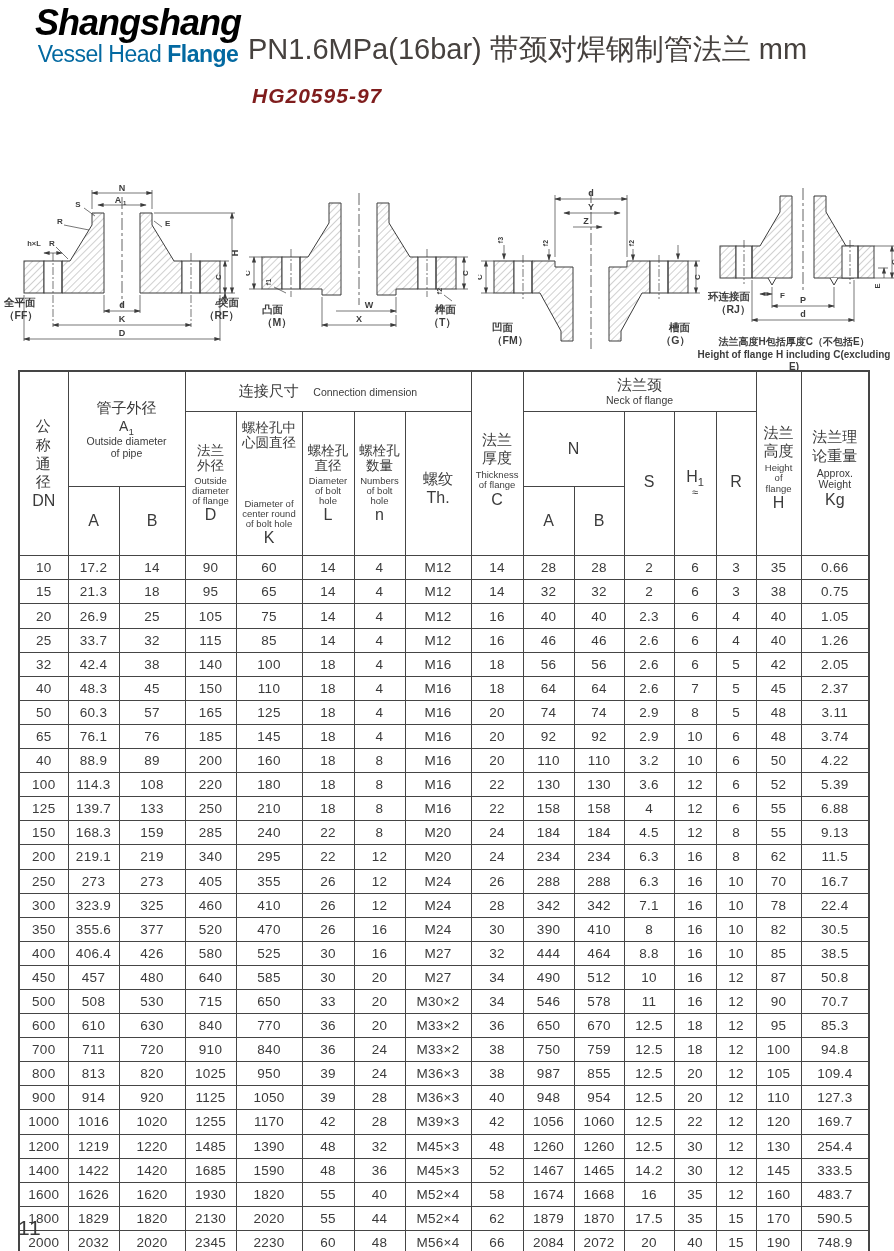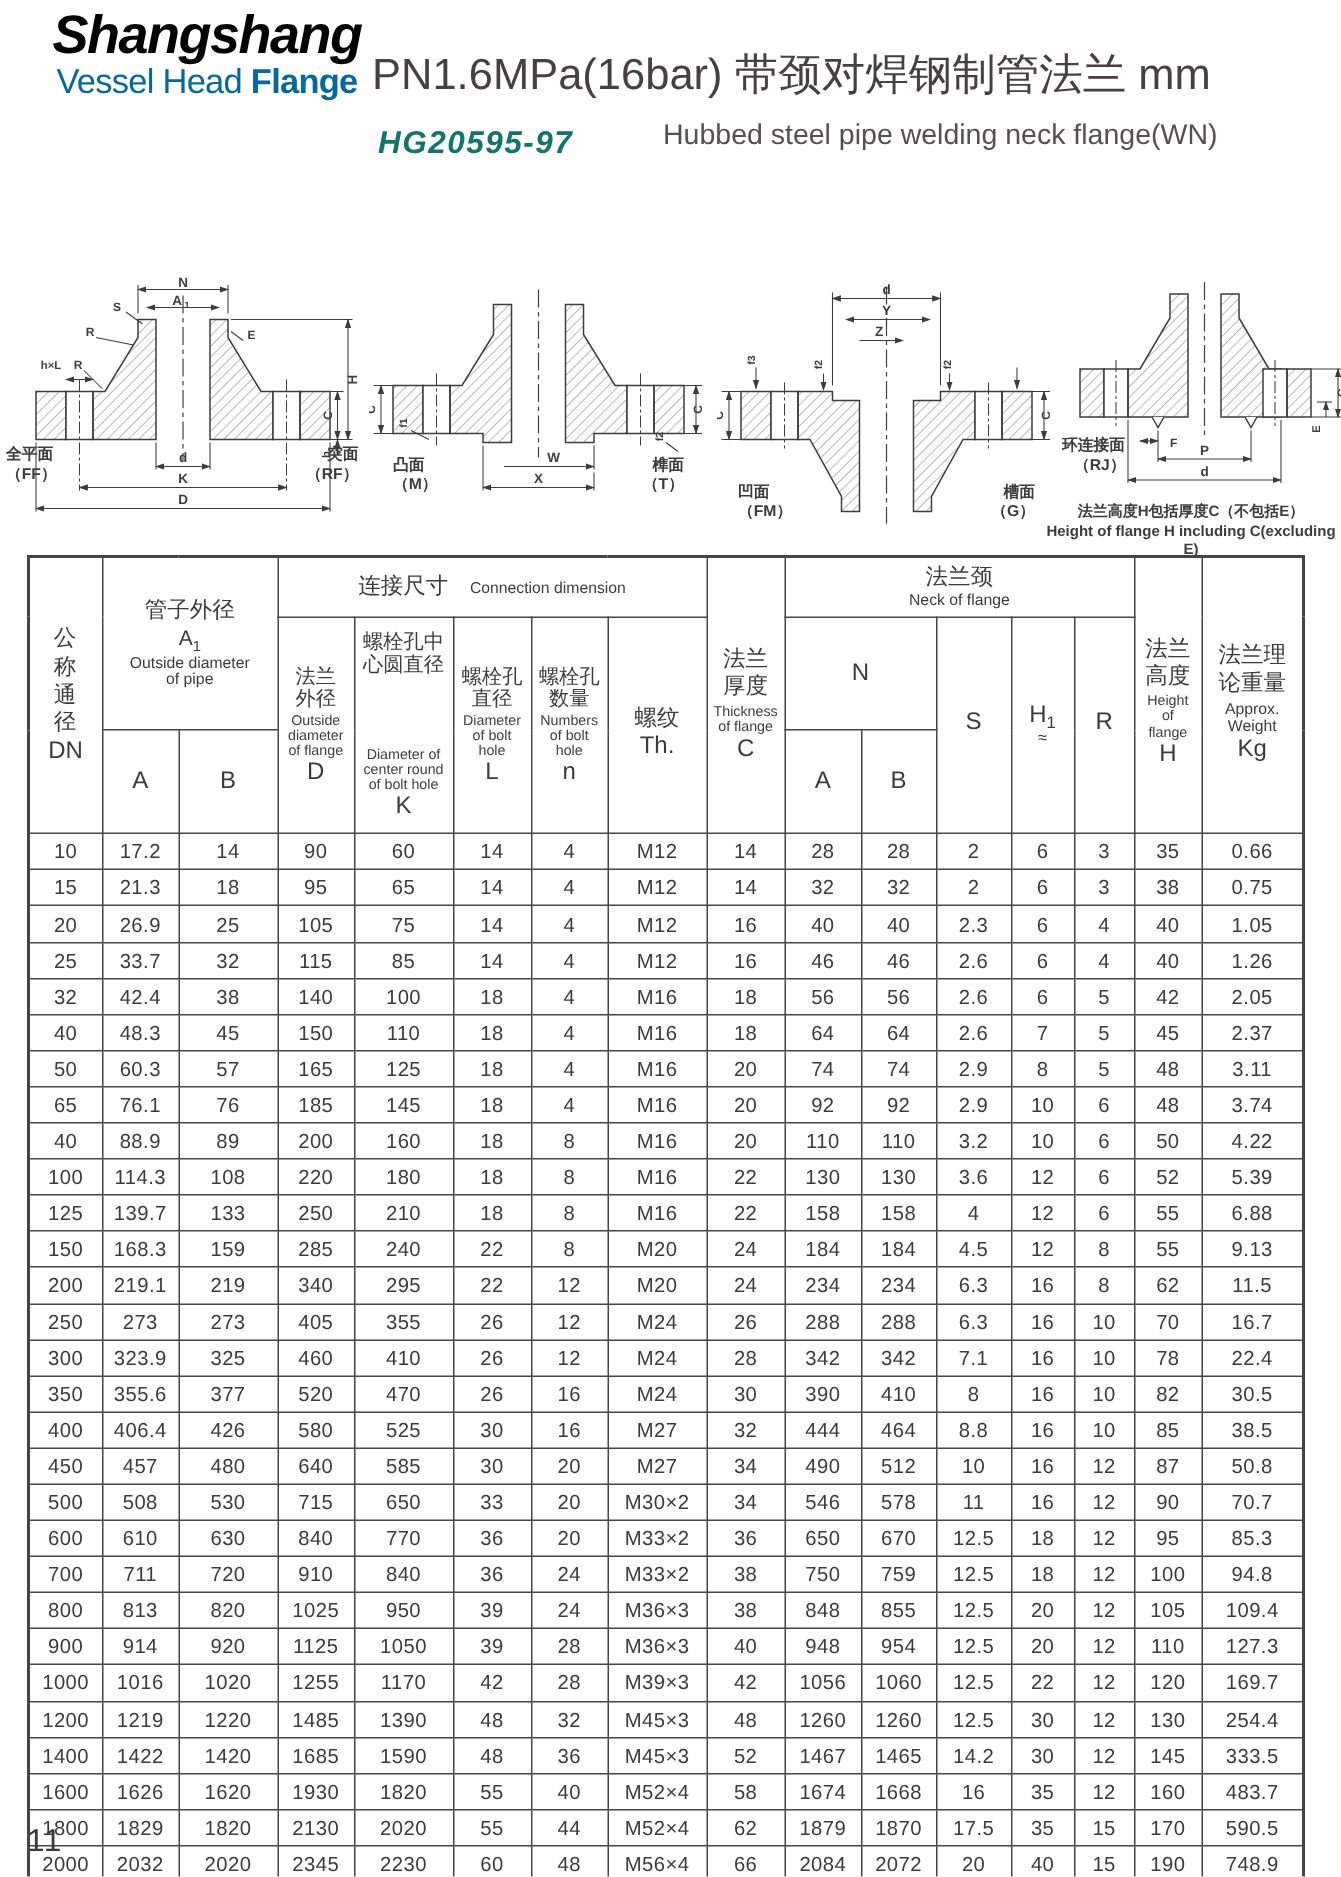--- a/index.html
+++ b/index.html
@@ -4,21 +4,21 @@
 <style>
   html,body{margin:0;padding:0;background:#ffffff;}
   .page{position:relative;width:894px;height:1251px;background:#fff;overflow:hidden;
         font-family:"Liberation Sans",sans-serif;color:#3b3b3b;}
   
   .logo{position:absolute;left:28px;top:4px;width:220px;text-align:center;}
   .logo-line1{font-size:36px;font-weight:bold;font-style:italic;letter-spacing:-1px;color:#000000;line-height:1.05;}
   .logo-line2{font-size:23px;color:#0369a1;letter-spacing:-0.5px;line-height:1.1;}
   .logo-line2 b{font-weight:bold;}
   .doc-title{position:absolute;left:248px;top:30px;width:640px;font-size:29px;color:#46413e;letter-spacing:0px;white-space:nowrap;}
-  .doc-standard{position:absolute;left:252px;top:84px;font-size:21px;font-weight:bold;font-style:italic;color:#0f766e;letter-spacing:1px;}
+  .doc-standard{position:absolute;left:252px;top:84px;font-size:21px;font-weight:bold;font-style:italic;color:#7f1d1d;letter-spacing:1px;}
   .doc-subtitle{position:absolute;left:442px;top:80px;font-size:19px;color:#55504e;}
   
   .drw{position:absolute;}
   .drw svg text{font-family:"Liberation Sans",sans-serif;fill:#3c3c3c;}
   .d4caption{position:absolute;left:694px;top:336px;width:200px;text-align:center;
              font-size:10px;font-weight:bold;color:#3c3c3c;line-height:1.25;}
   
   table.spec{position:absolute;left:18px;top:370px;width:850px;border-collapse:collapse;table-layout:fixed;}
   table.spec th,table.spec td{border:1.5px solid #454545;text-align:center;vertical-align:middle;
        padding:0;font-weight:normal;color:#3b3b3b;overflow:hidden;}
@@ -41,21 +41,20 @@
 <body>
 
 <div class="page">
 
   <div class="logo">
     <div class="logo-line1">Shangshang</div>
     <div class="logo-line2"><span>Vessel Head </span><b>Flange</b></div>
   </div>
   <div class="doc-title">PN1.6MPa(16bar) 带颈对焊钢制管法兰  mm</div>
   <div class="doc-standard">HG20595-97</div>
-  <div class="doc-subtitle">Hubbed steel pipe welding neck flange(WN)</div>
 
   <div class="drw" style="left:4px;top:183px;">
   <svg width="235" height="172" viewBox="0 0 235 172">
     <defs>
       <pattern id="p1" patternUnits="userSpaceOnUse" width="5" height="5" patternTransform="rotate(45)">
         <line x1="0" y1="0" x2="0" y2="5" stroke="#777" stroke-width="0.7"></line>
       </pattern>
       <marker id="m1" markerWidth="9" markerHeight="8" refX="8" refY="4" orient="auto-start-reverse">
         <path d="M0,1 L9,4 L0,7 Z" fill="#3c3c3c"></path>
       </marker>
@@ -806,21 +805,21 @@
         <tr>
           <td>800</td>
           <td>813</td>
           <td>820</td>
           <td>1025</td>
           <td>950</td>
           <td>39</td>
           <td>24</td>
           <td>M36×3</td>
           <td>38</td>
-          <td>848</td>
+          <td>987</td>
           <td>855</td>
           <td>12.5</td>
           <td>20</td>
           <td>12</td>
           <td>105</td>
           <td>109.4</td>
         </tr>
         <tr>
           <td>900</td>
           <td>914</td>

